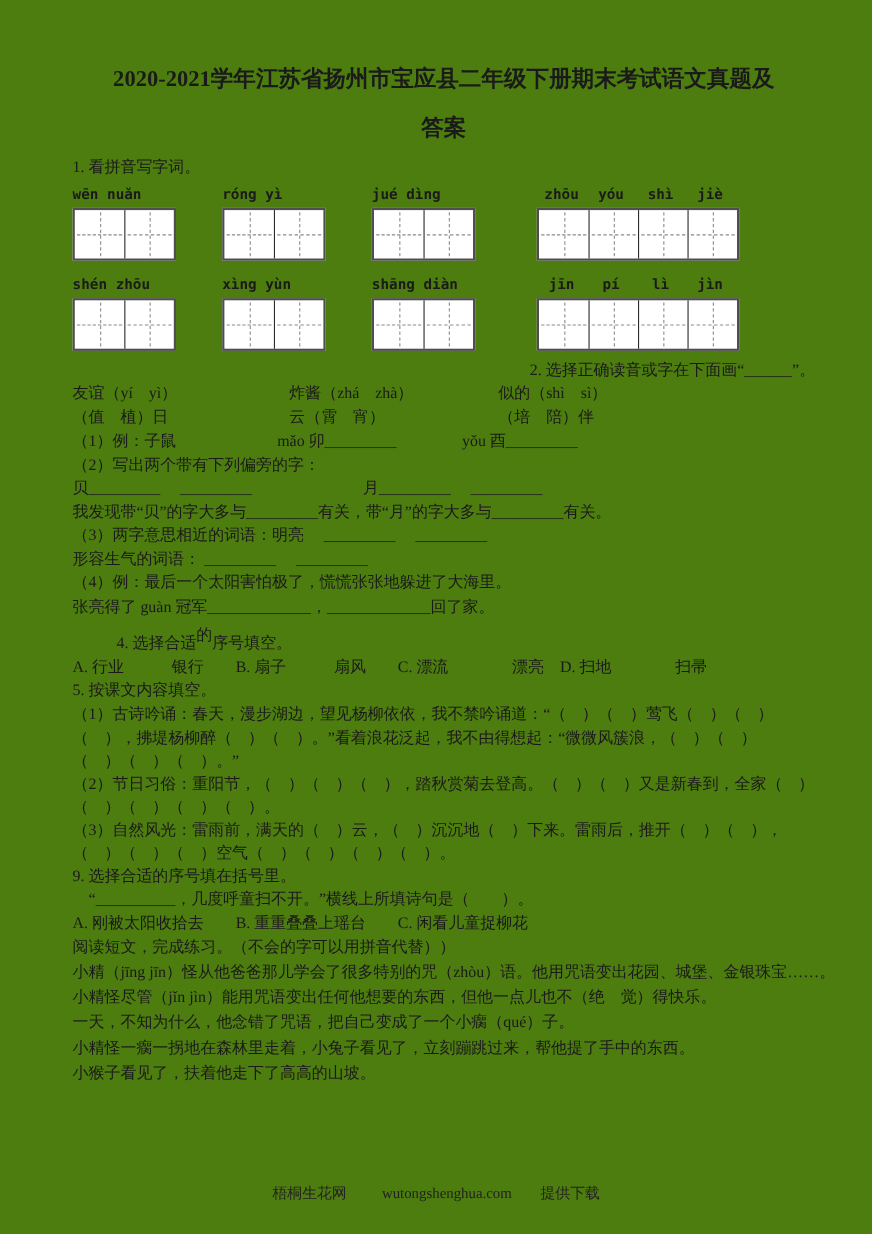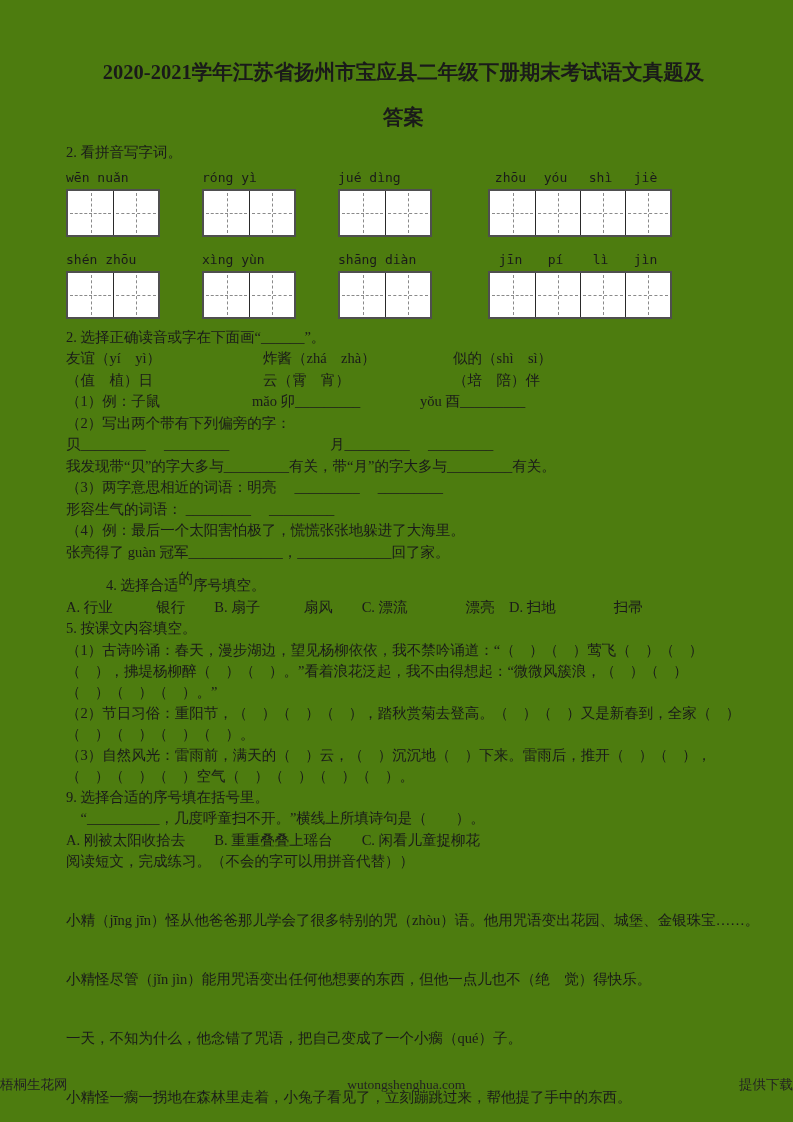--- a/index.html
+++ b/index.html
@@ -19,21 +19,21 @@
     margin-top:50px;
     text-align:center;
     font-size:20.5px;
     font-weight:bold;
     line-height:45px;
   }
   .line { line-height:21.5px; white-space:nowrap; }
   .q-heading { line-height:21.5px; white-space:nowrap; }
 
   
-  .grid-row { display:flex; align-items:flex-start; }
+  .grid-row { display:flex; align-items:flex-start;font-weight:bold; }
   .grid-row .pinyin-group { margin-right:42px; }
   .grid-row .pinyin-group:nth-child(4) { margin-left:14px; margin-right:0; }
   .pinyin-label {
     font-family:"DejaVu Sans Mono",monospace;
     font-size:13px; line-height:17px;
     height:20px;
     white-space:nowrap;
   }
   .pinyin-label.spread { display:flex; }
   .pinyin-label.spread span { width:45px; text-align:center; }
@@ -46,60 +46,60 @@
   }
   .tian-cell::after {
     content:''; position:absolute; top:50%; left:2px; right:2px;
     border-top:1px dashed #8a8a8a;
   }
   #q1-row1 { margin-top:5px; }
   #q1-row2 { margin-top:14px; }
 
   
   .q2-row { display:grid; grid-template-columns:197px 190px auto; line-height:21.5px; white-space:nowrap; }
-  #q2-heading { margin-top:8px; }
+  #q2-heading { margin-top:8px;text-align:right; }
 
   
   #q3-heading { margin-top:4px; }
   .q3-cols { display:grid; grid-template-columns:186px 168px auto; line-height:21.5px; white-space:nowrap; }
   .q3-rad  { display:grid; grid-template-columns:264px auto; line-height:21.5px; white-space:nowrap; }
 
   
   #q4-heading { margin-top:12px;margin-left:40px; }
   #q4-line1 { margin-top:6px; }
   .sup { position:relative; top:-7px; }
 
   
   .q5-line { line-height:21px; white-space:nowrap; }
 
   
-  .passage-line { line-height:23.2px; white-space:nowrap;margin-top:36px; }
+  .passage-line { line-height:23.2px; white-space:nowrap; }
 
   
   .footer {
     position:absolute; left:0; right:0; top:1076px;
-    display:flex; justify-content:space-between; align-items:baseline;
+    display:flex; justify-content:center; align-items:baseline;
     font-size:13.5px; color:#222;
   }
   .footer .gap1 { margin-right:32px; }
   .footer .gap2 { margin-right:26px; }
   .footer .url { font-family:"Liberation Serif",serif; }
 </style>
 </head>
 <body>
 
 <div class="page">
   <div class="content">
 
     <div class="title">
       <div>2020-2021学年江苏省扬州市宝应县二年级下册期末考试语文真题及</div>
       <div>答案</div>
     </div>
 
-    <div class="q-heading" style="margin-top:2px;">2.  看拼音写字词。</div>
+    <div class="q-heading" style="margin-top:2px;">1.  看拼音写字词。</div>
     <div class="grid-row" id="q1-row1">
         <div class="pinyin-group">
           <div class="pinyin-label"><span>wēn nuǎn</span></div>
           <div class="tian-grid">
             <div class="tian-cell"></div>
             <div class="tian-cell"></div>
           </div>
         </div>
         <div class="pinyin-group">
           <div class="pinyin-label"><span>róng yì</span></div>

